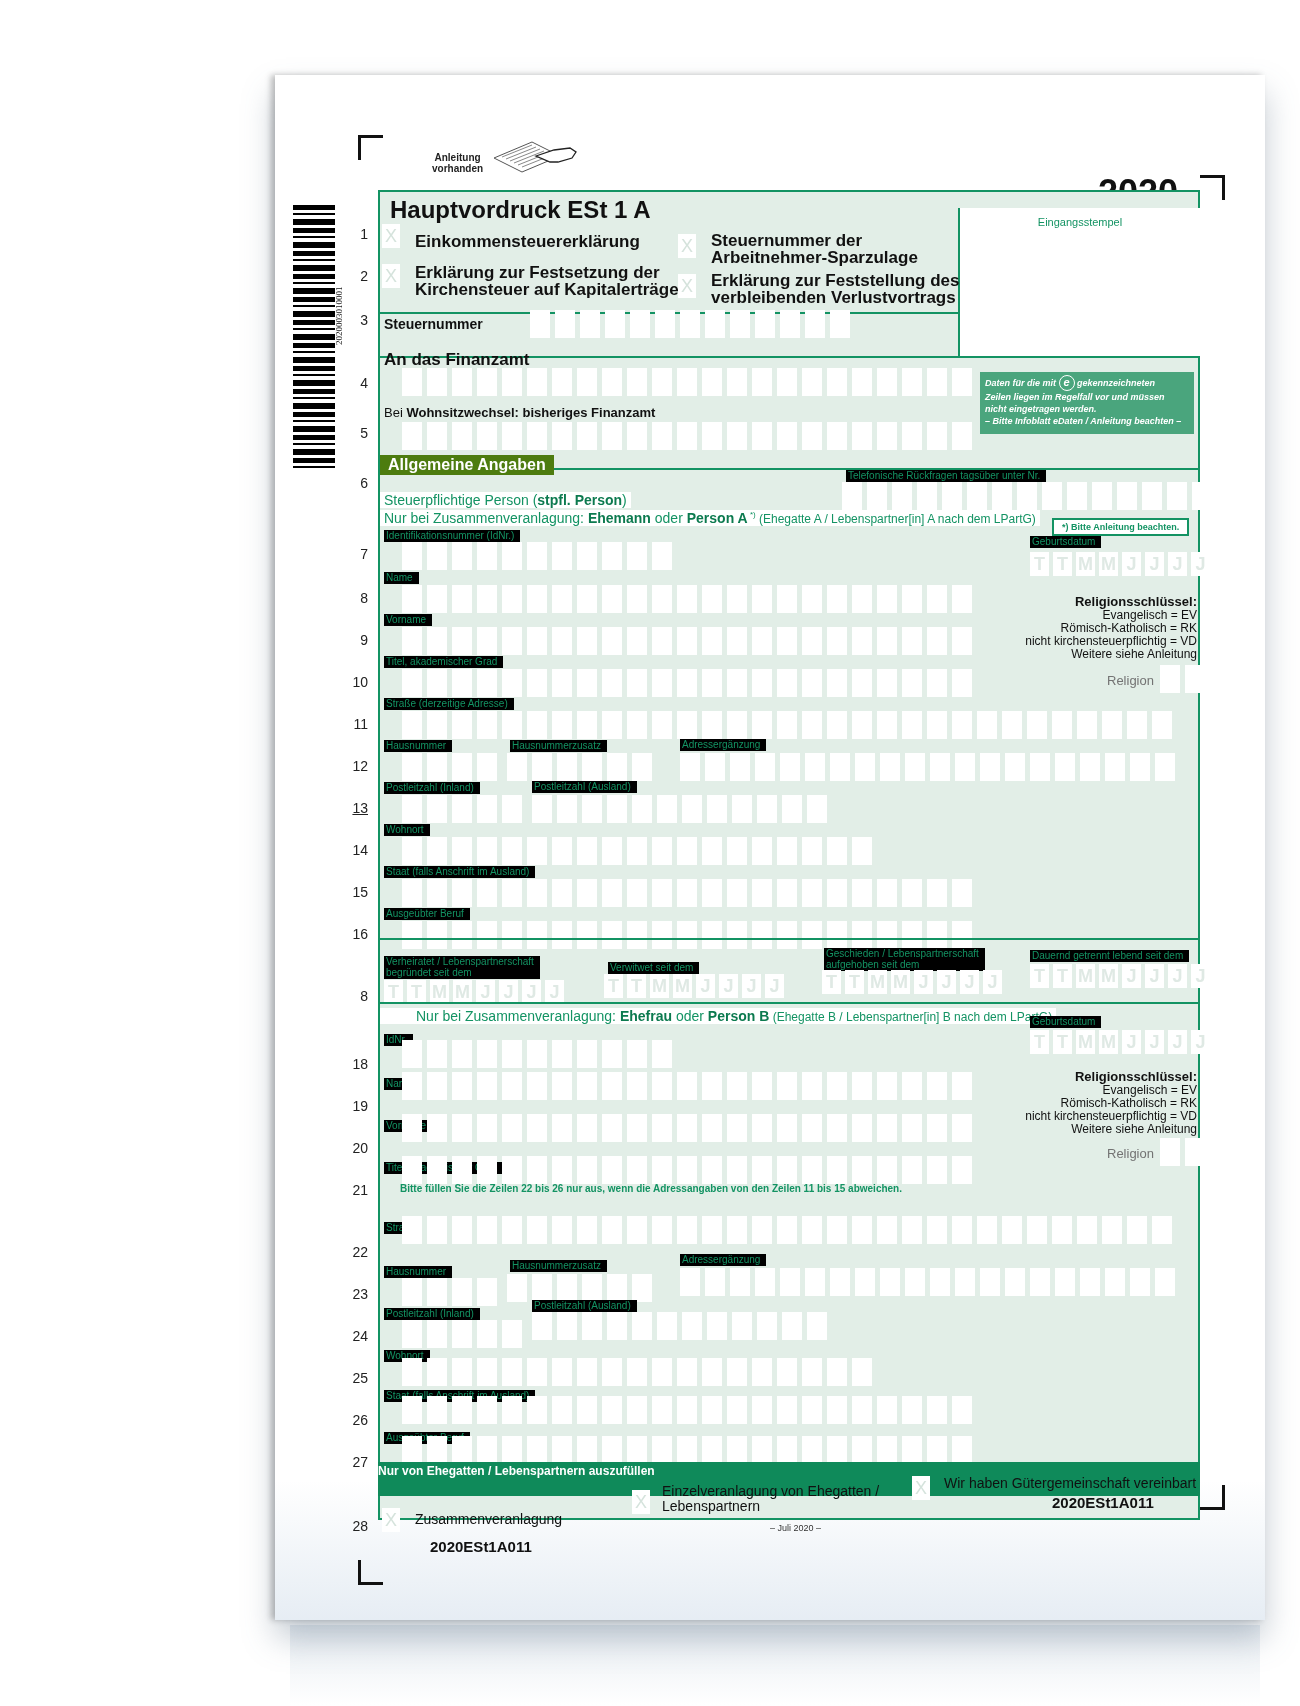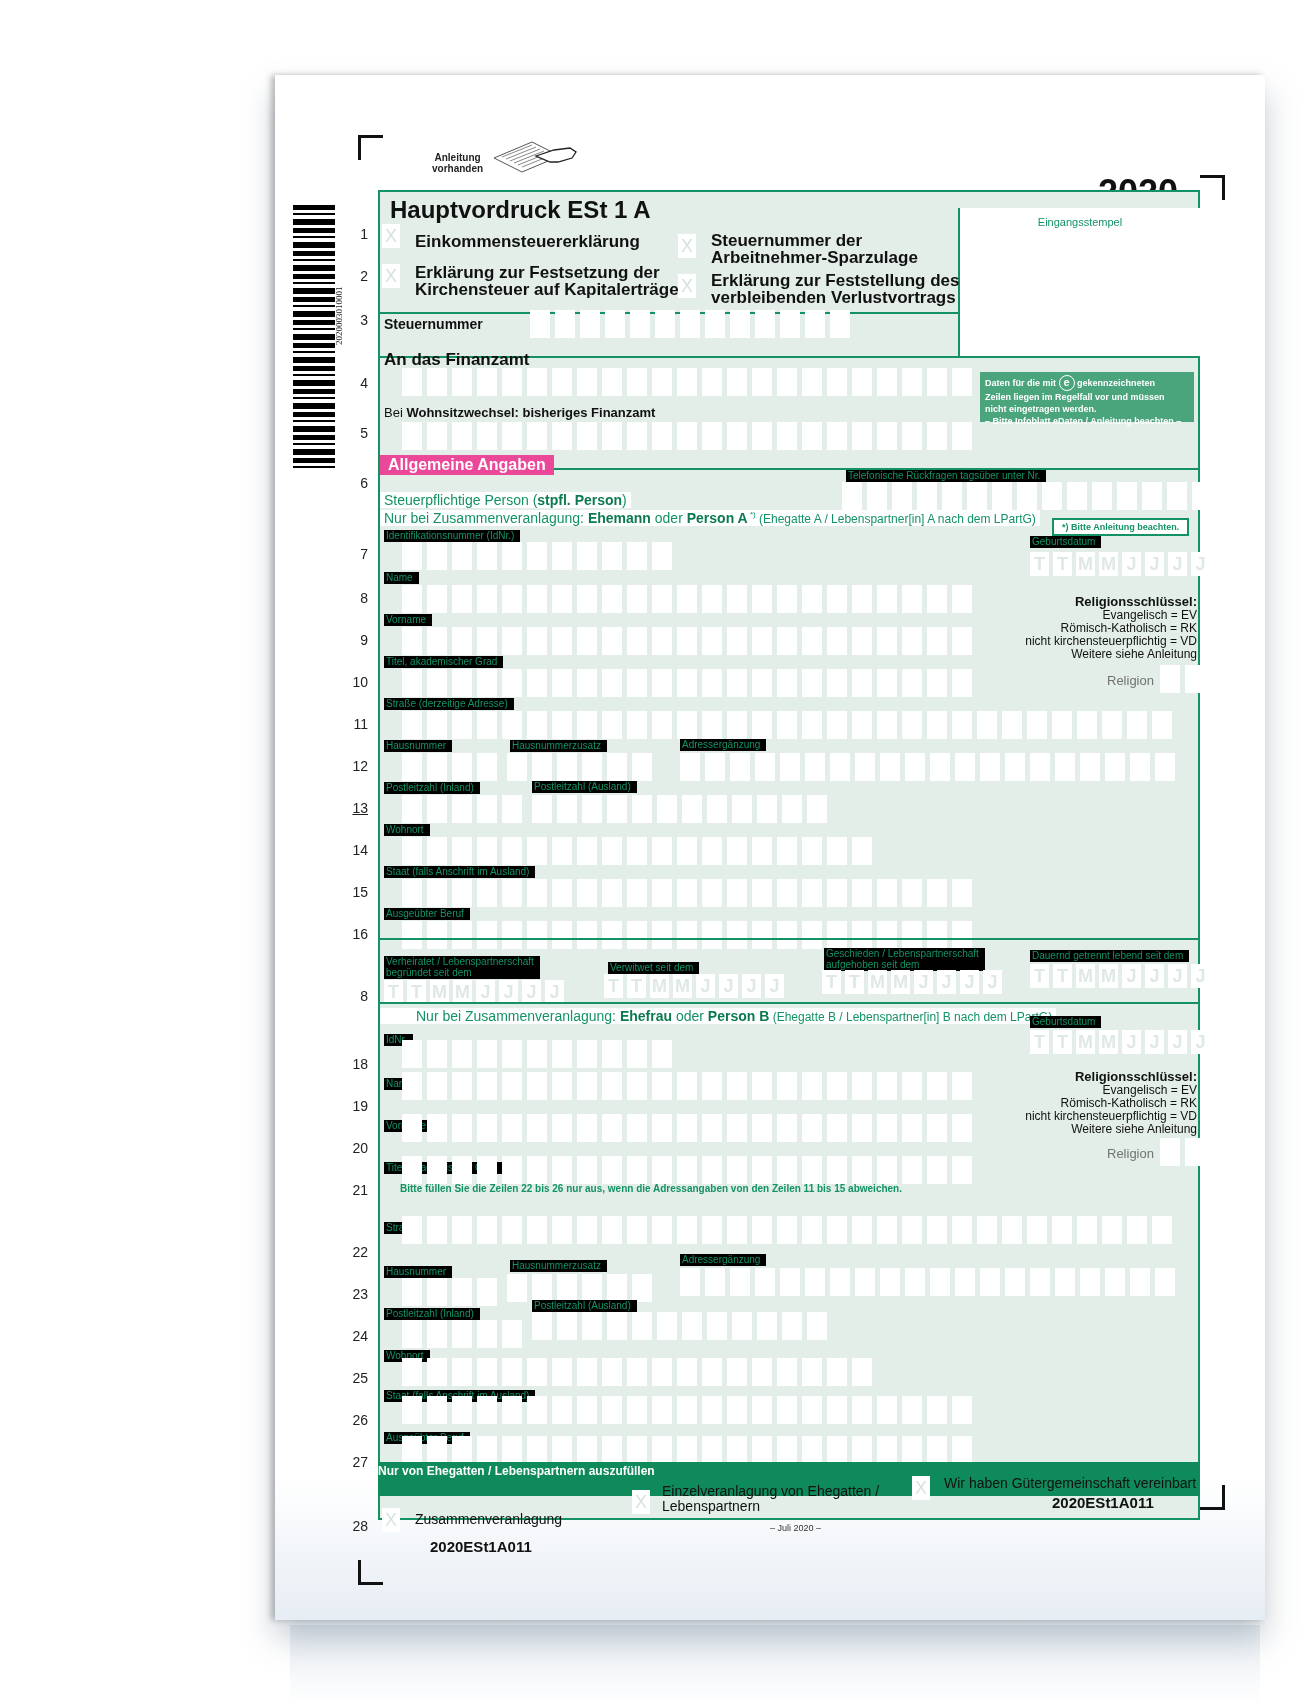--- a/index.html
+++ b/index.html
@@ -24,22 +24,22 @@
   .rownum{position:absolute;width:26px;text-align:right;font-size:14px;color:#222;}
   .title{position:absolute;left:390px;top:196px;font-size:24px;font-weight:bold;color:#111;}
   .opt{position:absolute;font-size:17px;font-weight:bold;color:#111;line-height:17px;}
   .cb{position:absolute;width:18px;height:24px;background:#fff;color:#d5e3dc;font-size:18px;text-align:center;line-height:24px;}
   .label-sm{position:absolute;font-size:10px;color:#139363;background:#000000;padding:0 6px 1px 2px;white-space:nowrap;}
   .label-b{position:absolute;font-size:14px;font-weight:bold;color:#111;}
   .boxrow{position:absolute;display:flex;gap:5px;}
   .boxrow span{display:block;width:20px;height:28px;background:#fff;}
   .daterow{position:absolute;display:flex;gap:4px;}
   .daterow span{display:block;width:19px;height:24px;background:#fff;color:#dfe9e4;font-size:18px;font-weight:bold;text-align:center;line-height:24px;}
-  .section-head{position:absolute;left:380px;top:455px;background:#ec4899;color:#fff;font-size:16px;font-weight:bold;padding:1px 8px;}
-  .edaten{position:absolute;left:980px;top:372px;width:214px;height:50px;background:#4aa57d;color:#fff;font-size:9px;font-weight:bold;line-height:12px;padding:3px 5px;box-sizing:border-box;}
+  .section-head{position:absolute;left:380px;top:455px;background:#4d7c0f;color:#fff;font-size:16px;font-weight:bold;padding:1px 8px;}
+  .edaten{position:absolute;left:980px;top:372px;width:214px;height:62px;background:#4aa57d;color:#fff;font-size:9px;font-weight:bold;line-height:12px;padding:3px 5px;box-sizing:border-box;font-style:italic;}
   .edaten .e{display:inline-block;width:14px;height:14px;border:1.5px solid #fff;border-radius:50%;text-align:center;line-height:13px;font-size:11px;}
   .green-text{position:absolute;font-size:14px;color:#139363;white-space:nowrap;background:#fff;padding:0 4px;}
   .green-text b{color:#0c7a4f;}
   .note-box{position:absolute;left:1052px;top:518px;border:2px solid #139363;background:#fff;color:#139363;font-size:9px;font-weight:bold;padding:2px 8px;}
   .rel{position:absolute;right:103px;text-align:right;font-size:12px;color:#111;line-height:13px;}
   .rel b{font-size:13px;}
   .rel-label{position:absolute;font-size:13px;color:#737373;}
   .instr{position:absolute;left:400px;top:1183px;font-size:10px;font-weight:bold;color:#139363;}
   .green-bar{position:absolute;left:378px;top:1428px;width:822px;height:34px;background:#0f8a5a;}
   .green-bar-title{position:absolute;left:0;right:0;top:16px;text-align:left;color:#fff;font-size:12px;font-weight:bold;}

